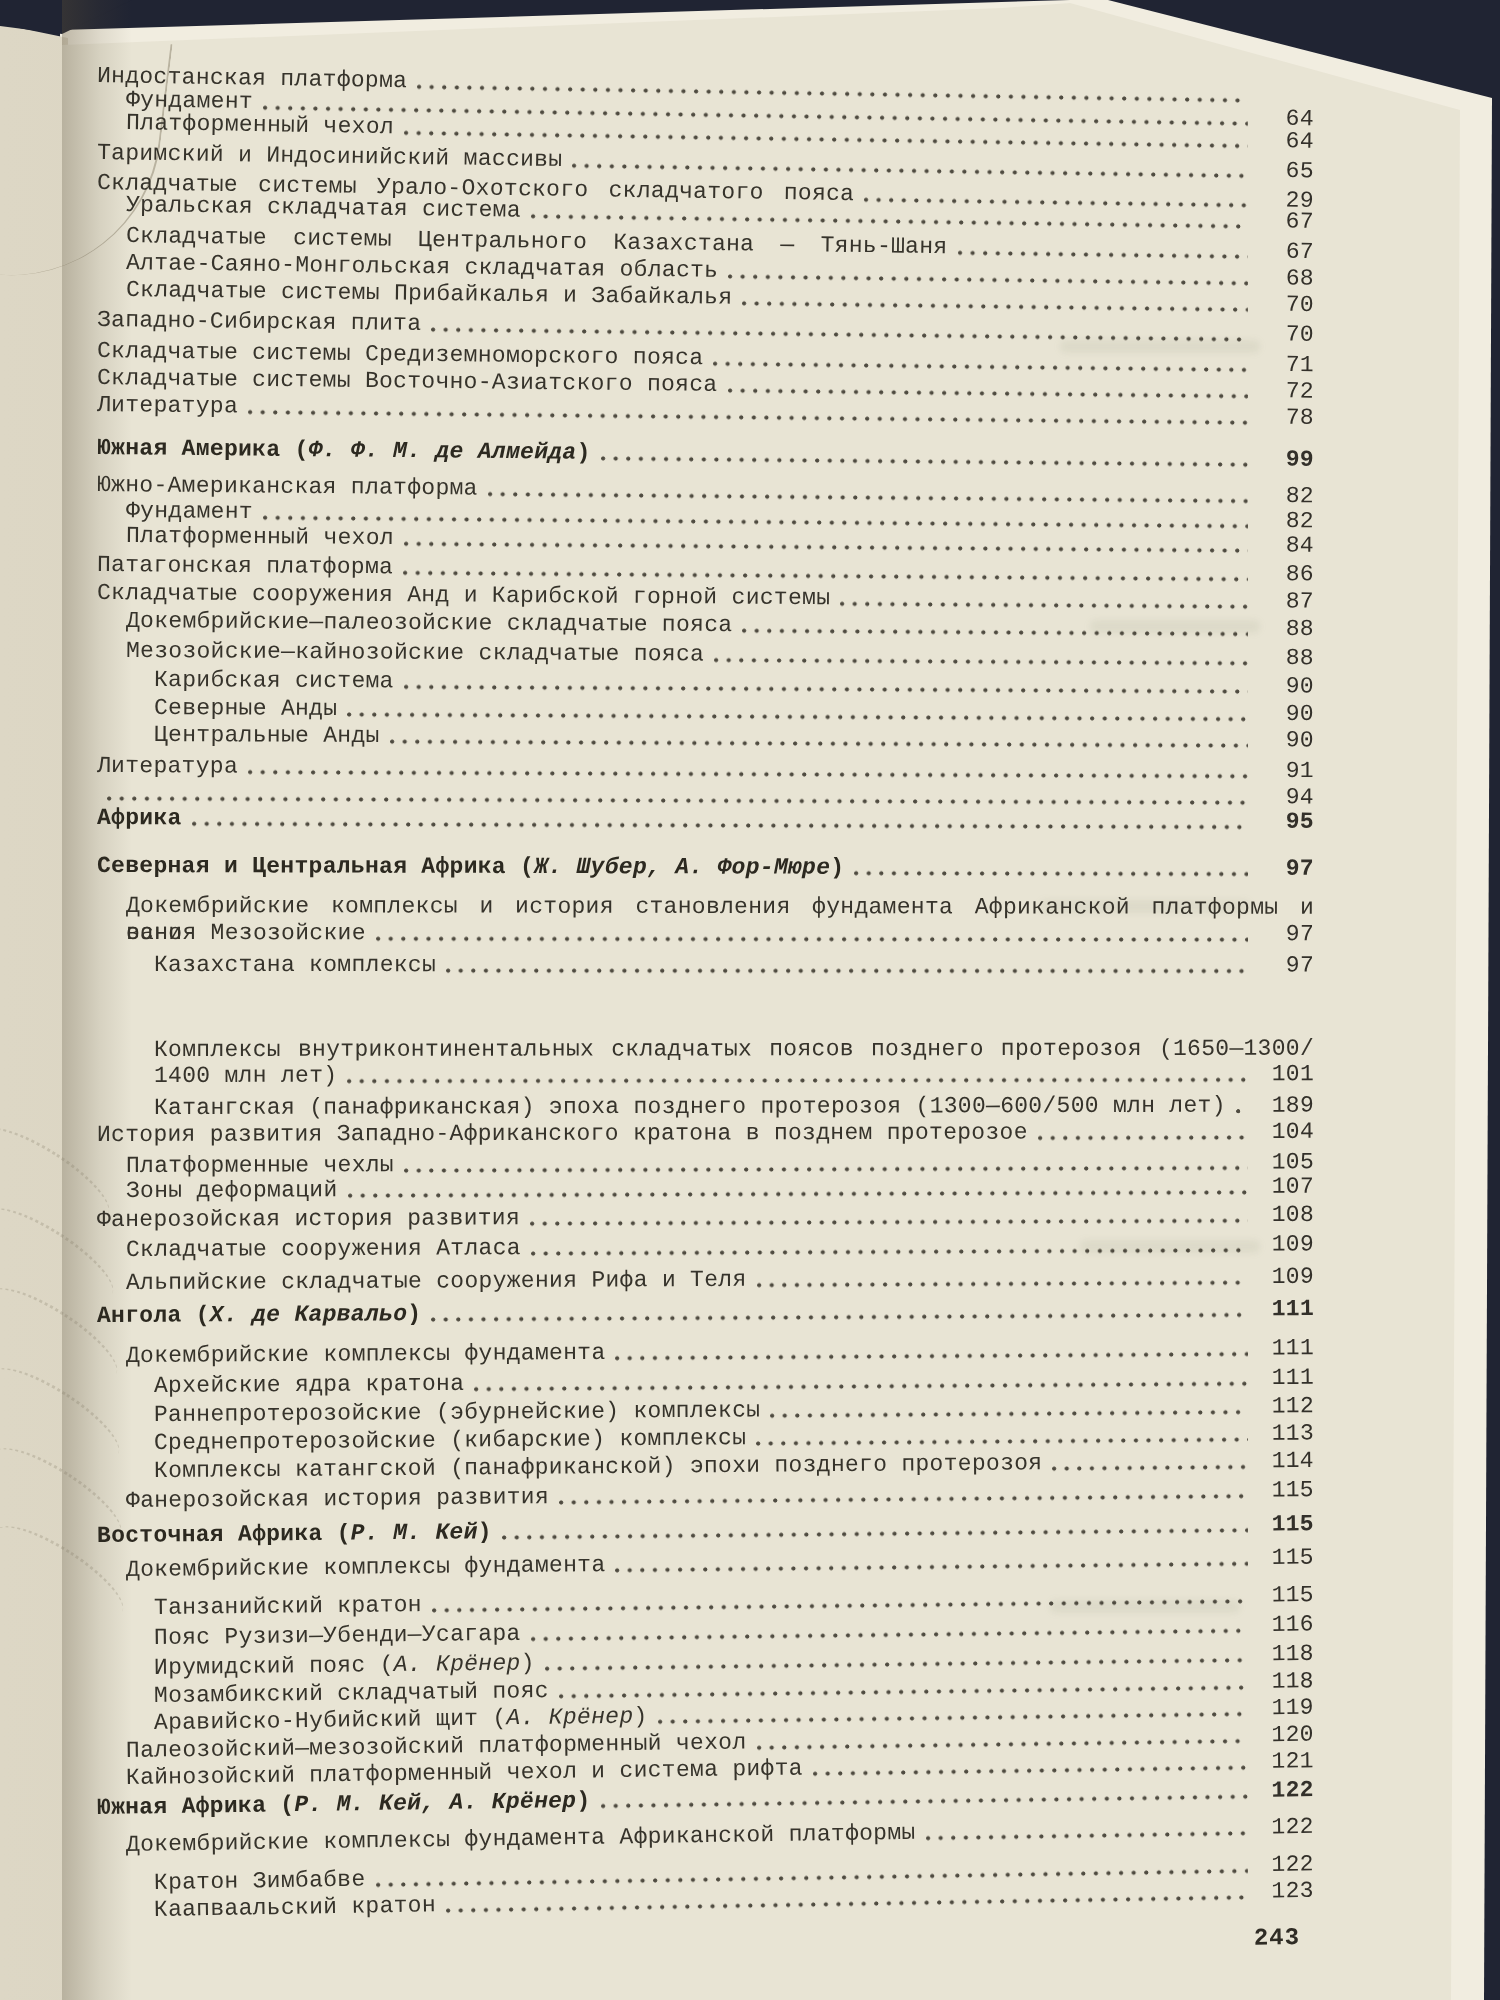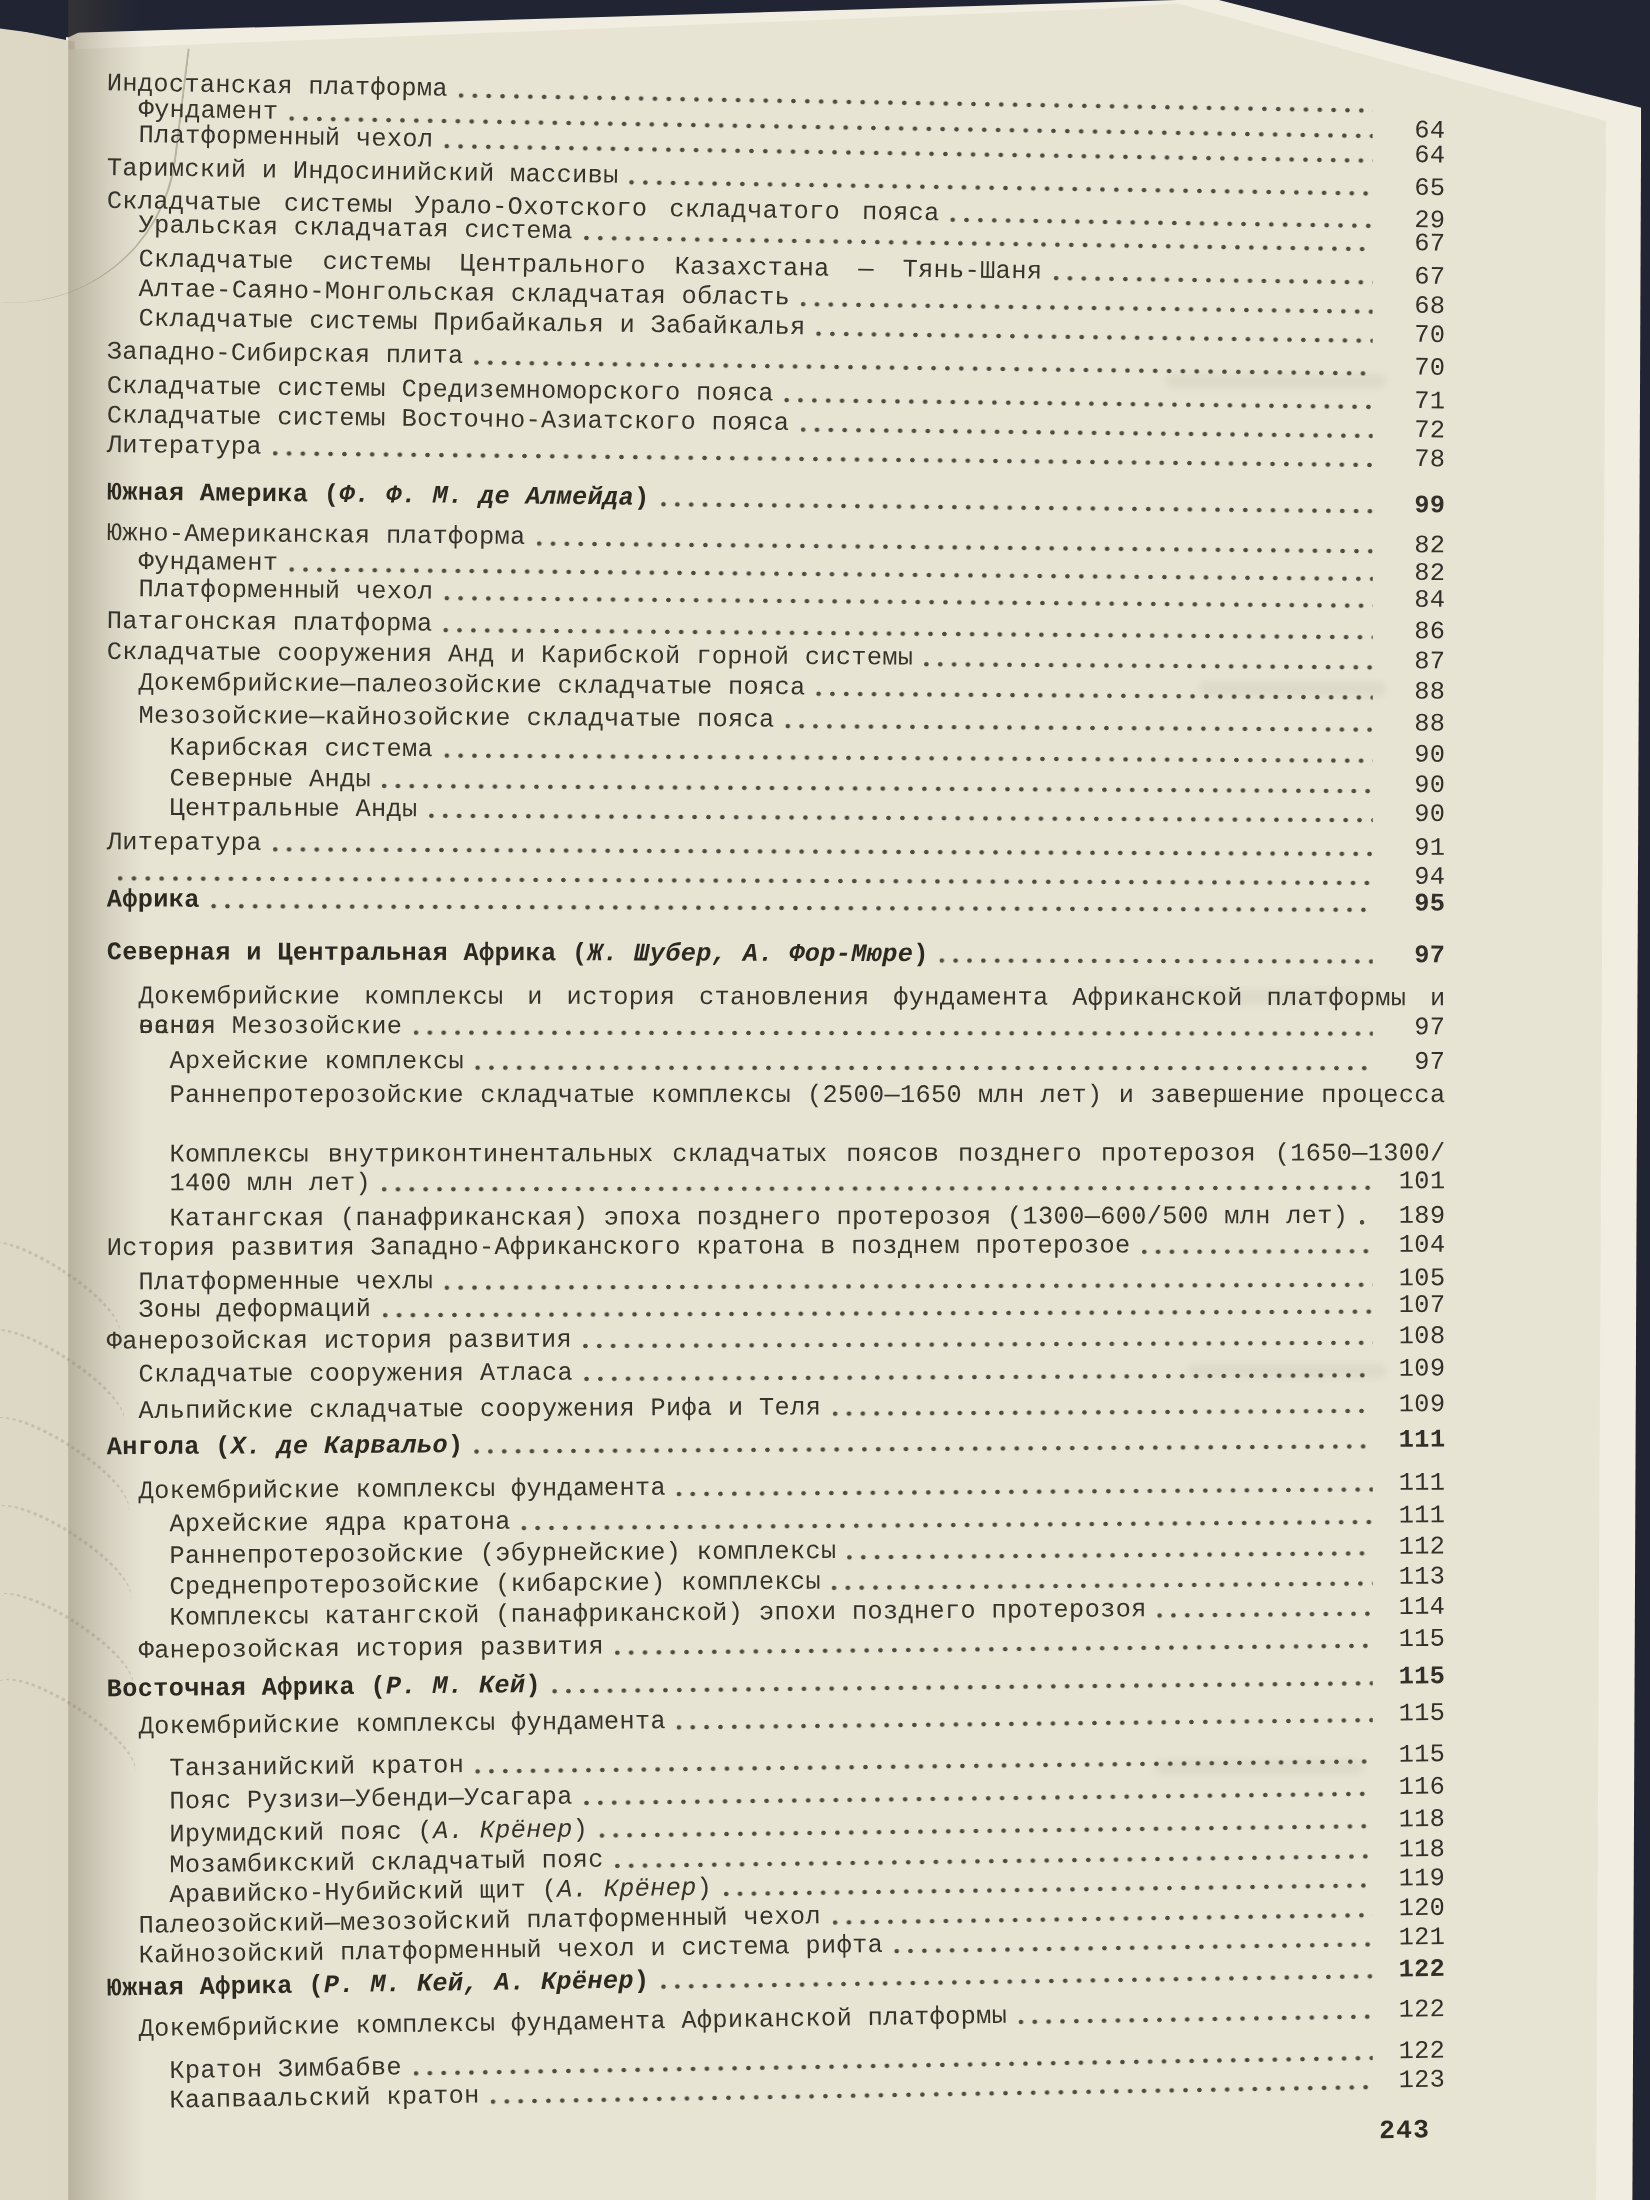--- a/index.html
+++ b/index.html
@@ -239,25 +239,24 @@
         <span class="dots"></span>
         <span class="num">97</span>
       </div>
       <div class="row w" style="left: 126px; top: 893px; width: 1188px; transform: rotate(0.09deg); transform-origin: 0px 60%;"><span class="lbl">Докембрийские комплексы и история становления фундамента Африканской платформы и осно-</span></div>
       <div class="row" style="left: 126px; top: 920px; width: 1188px; transform: rotate(0.06deg); transform-origin: 0px 60%;">
         <span class="lbl">вания Мезозойские</span>
         <span class="dots"></span>
         <span class="num">97</span>
       </div>
       <div class="row" style="left: 154px; top: 952px; width: 1160px; transform: rotate(0.03deg); transform-origin: 0px 60%;">
-        <span class="lbl">Архейские комплексы</span>
+        <span class="lbl">Казахстана комплексы</span>
         <span class="dots"></span>
         <span class="num">97</span>
       </div>
-      <div class="row w" style="left: 154px; top: 983px; width: 1160px; transform: rotate(0deg); transform-origin: 0px 60%;"><span class="lbl">Раннепротерозойские складчатые комплексы (2500—1650 млн лет) и завершение процесса</span></div>
       <div class="row w" style="left: 154px; top: 1037px; width: 1160px; transform: rotate(-0.06deg); transform-origin: 0px 60%;"><span class="lbl">Комплексы внутриконтинентальных складчатых поясов позднего протерозоя (1650—1300/</span></div>
       <div class="row" style="left: 154px; top: 1063px; width: 1160px; transform: rotate(-0.09deg); transform-origin: 0px 60%;">
         <span class="lbl">1400 млн лет)</span>
         <span class="dots"></span>
         <span class="num">101</span>
       </div>
       <div class="row" style="left: 154px; top: 1095px; width: 1160px; transform: rotate(-0.12deg); transform-origin: 0px 60%;">
         <span class="lbl">Катангская (панафриканская) эпоха позднего протерозоя (1300—600/500 млн лет)</span>
         <span class="dots"></span>
         <span class="num">189</span>

